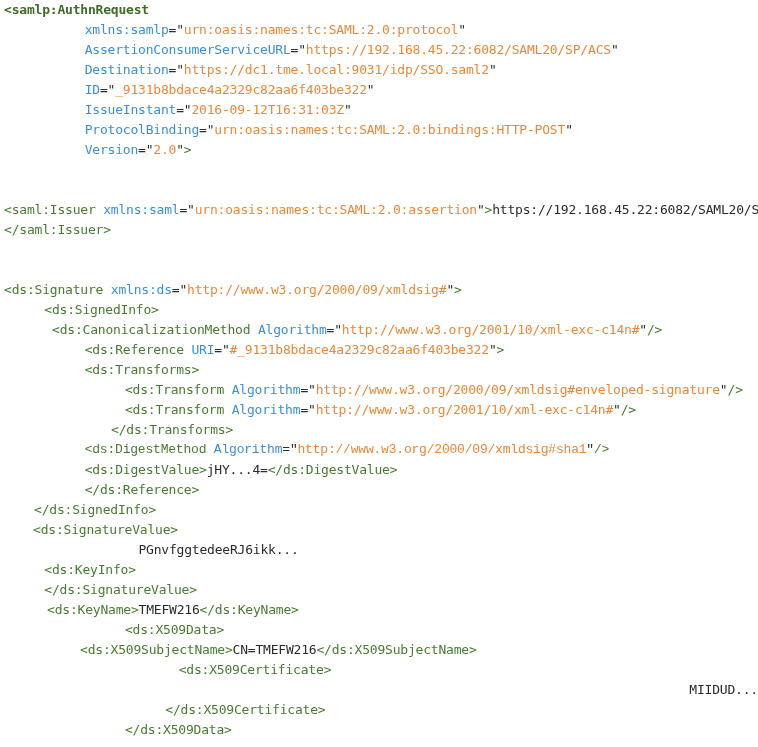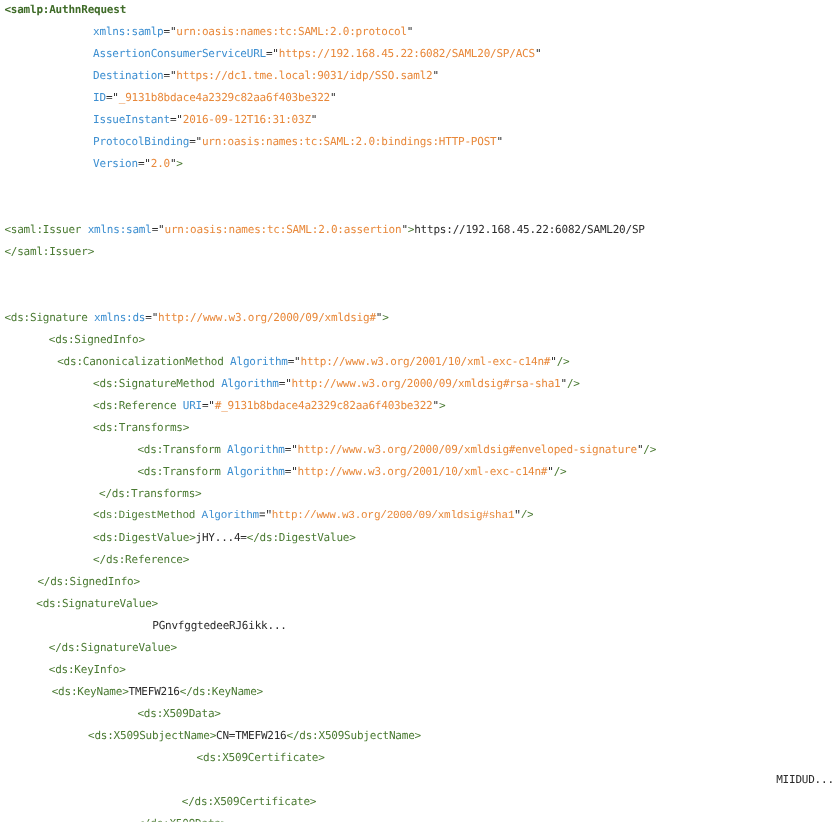--- a/index.html
+++ b/index.html
@@ -16,21 +16,21 @@
   #xml-viewer {
     position: relative;
     width: 758px;
     height: 747px;
     background: #ffffff;
     padding: 0;
     box-sizing: border-box;
   }
   .xml-line {
     font-family: "DejaVu Sans Mono", "Liberation Mono", monospace;
-    font-size: 10px;
+    font-size: 13px;
     line-height: 20px;
     height: 20px;
     white-space: pre;
     color: #2b2b2b;
     letter-spacing: -0.2px;
   }
   .xml-line.blank { color: transparent; }
 
   
   .tok-tag      { color: #4a7a32; }
@@ -54,34 +54,33 @@
     <div class="xml-line" style="padding-left: 84.64px;"><span class="tok-attr">Version</span><span class="tok-punct">="</span><span class="tok-val">2.0</span><span class="tok-punct">"</span><span class="tok-tag">&gt;</span></div>
     <div class="xml-line blank" style="padding-left: 4px;">&nbsp;</div>
     <div class="xml-line blank" style="padding-left: 4px;">&nbsp;</div>
     <div class="xml-line" style="padding-left: 4px;"><span class="tok-tag">&lt;saml:Issuer </span><span class="tok-attr">xmlns:saml</span><span class="tok-punct">="</span><span class="tok-val">urn:oasis:names:tc:SAML:2.0:assertion</span><span class="tok-punct">"</span><span class="tok-tag">&gt;</span><span class="tok-text">https://192.168.45.22:6082/SAML20/SP</span></div>
     <div class="xml-line" style="padding-left: 4px;"><span class="tok-tag">&lt;/saml:Issuer&gt;</span></div>
     <div class="xml-line blank" style="padding-left: 4px;">&nbsp;</div>
     <div class="xml-line blank" style="padding-left: 4px;">&nbsp;</div>
     <div class="xml-line" style="padding-left: 4px;"><span class="tok-tag">&lt;ds:Signature </span><span class="tok-attr">xmlns:ds</span><span class="tok-punct">="</span><span class="tok-val">http://www.w3.org/2000/09/xmldsig#</span><span class="tok-punct">"</span><span class="tok-tag">&gt;</span></div>
     <div class="xml-line" style="padding-left: 44.32px;"><span class="tok-tag">&lt;ds:SignedInfo&gt;</span></div>
     <div class="xml-line" style="padding-left: 52px;"><span class="tok-tag">&lt;ds:CanonicalizationMethod </span><span class="tok-attr">Algorithm</span><span class="tok-punct">="</span><span class="tok-val">http://www.w3.org/2001/10/xml-exc-c14n#</span><span class="tok-punct">"</span><span class="tok-tag">/&gt;</span></div>
-    <div class="xml-line" style="padding-left: 84.64px;"><span class="tok-tag">&lt;ds:SignatureMethod </span><span class="tok-attr">Algorithm</span><span class="tok-punct">="</span><span class="tok-val">http://www.w3.org/2000/09/xmldsig#rsa-sha1</span><span class="tok-punct">"</span><span class="tok-tag">/&gt;</span></div>
     <div class="xml-line" style="padding-left: 84.64px;"><span class="tok-tag">&lt;ds:Reference </span><span class="tok-attr">URI</span><span class="tok-punct">="</span><span class="tok-val">#_9131b8bdace4a2329c82aa6f403be322</span><span class="tok-punct">"</span><span class="tok-tag">&gt;</span></div>
     <div class="xml-line" style="padding-left: 84.64px;"><span class="tok-tag">&lt;ds:Transforms&gt;</span></div>
     <div class="xml-line" style="padding-left: 124.96px;"><span class="tok-tag">&lt;ds:Transform </span><span class="tok-attr">Algorithm</span><span class="tok-punct">="</span><span class="tok-val">http://www.w3.org/2000/09/xmldsig#enveloped-signature</span><span class="tok-punct">"</span><span class="tok-tag">/&gt;</span></div>
     <div class="xml-line" style="padding-left: 124.96px;"><span class="tok-tag">&lt;ds:Transform </span><span class="tok-attr">Algorithm</span><span class="tok-punct">="</span><span class="tok-val">http://www.w3.org/2001/10/xml-exc-c14n#</span><span class="tok-punct">"</span><span class="tok-tag">/&gt;</span></div>
-    <div class="xml-line" style="padding-left: 90px;"><span class="tok-tag">&lt;/ds:Transforms&gt;</span></div>
+    <div class="xml-line" style="padding-left: 63px; margin-left: 48px;"><span class="tok-tag">&lt;/ds:Transforms&gt;</span></div>
     <div class="xml-line" style="padding-left: 84.64px; font-family: Liberation Mono, monospace;"><span class="tok-tag">&lt;ds:DigestMethod </span><span class="tok-attr">Algorithm</span><span class="tok-punct">="</span><span class="tok-val">http://www.w3.org/2000/09/xmldsig#sha1</span><span class="tok-punct">"</span><span class="tok-tag">/&gt;</span></div>
     <div class="xml-line" style="padding-left: 84.64px;"><span class="tok-tag">&lt;ds:DigestValue&gt;</span><span class="tok-text">jHY...4=</span><span class="tok-tag">&lt;/ds:DigestValue&gt;</span></div>
     <div class="xml-line" style="padding-left: 84.64px;"><span class="tok-tag">&lt;/ds:Reference&gt;</span></div>
     <div class="xml-line" style="padding-left: 34px;"><span class="tok-tag">&lt;/ds:SignedInfo&gt;</span></div>
     <div class="xml-line" style="padding-left: 33px;"><span class="tok-tag">&lt;ds:SignatureValue&gt;</span></div>
     <div class="xml-line" style="padding-left: 138.4px;"><span class="tok-text">PGnvfggtedeeRJ6ikk...</span></div>
+    <div class="xml-line" style="padding-left: 44.32px;"><span class="tok-tag">&lt;ds:KeyInfo&gt;</span></div>
     <div class="xml-line" style="padding-left: 44.32px;"><span class="tok-tag">&lt;/ds:SignatureValue&gt;</span></div>
-    <div class="xml-line" style="padding-left: 44.32px;"><span class="tok-tag">&lt;ds:KeyInfo&gt;</span></div>
     <div class="xml-line" style="padding-left: 47px;"><span class="tok-tag">&lt;ds:KeyName&gt;</span><span class="tok-text">TMEFW216</span><span class="tok-tag">&lt;/ds:KeyName&gt;</span></div>
     <div class="xml-line" style="padding-left: 124.96px;"><span class="tok-tag">&lt;ds:X509Data&gt;</span></div>
     <div class="xml-line" style="padding-left: 80px;"><span class="tok-tag">&lt;ds:X509SubjectName&gt;</span><span class="tok-text">CN=TMEFW216</span><span class="tok-tag">&lt;/ds:X509SubjectName&gt;</span></div>
     <div class="xml-line" style="padding-left: 178.72px;"><span class="tok-tag">&lt;ds:X509Certificate&gt;</span></div>
     <div class="xml-line" style="padding-left: 259.36px; text-align: right;"><span class="tok-text">MIIDUD...</span></div>
     <div class="xml-line" style="padding-left: 165.28px;"><span class="tok-tag">&lt;/ds:X509Certificate&gt;</span></div>
     <div class="xml-line" style="padding-left: 124.96px;"><span class="tok-tag">&lt;/ds:X509Data&gt;</span></div>
   </div>
 
 </body></html>

